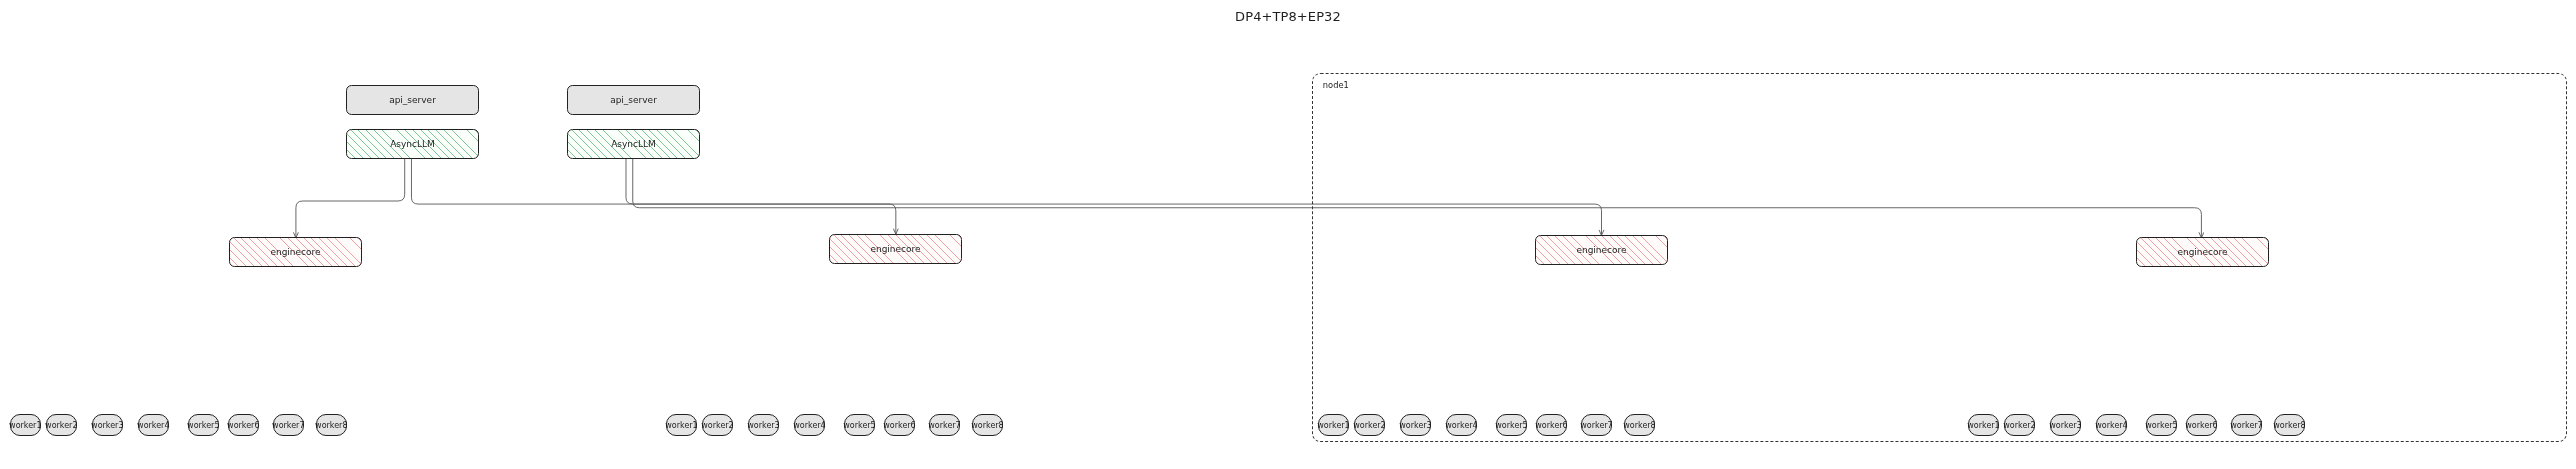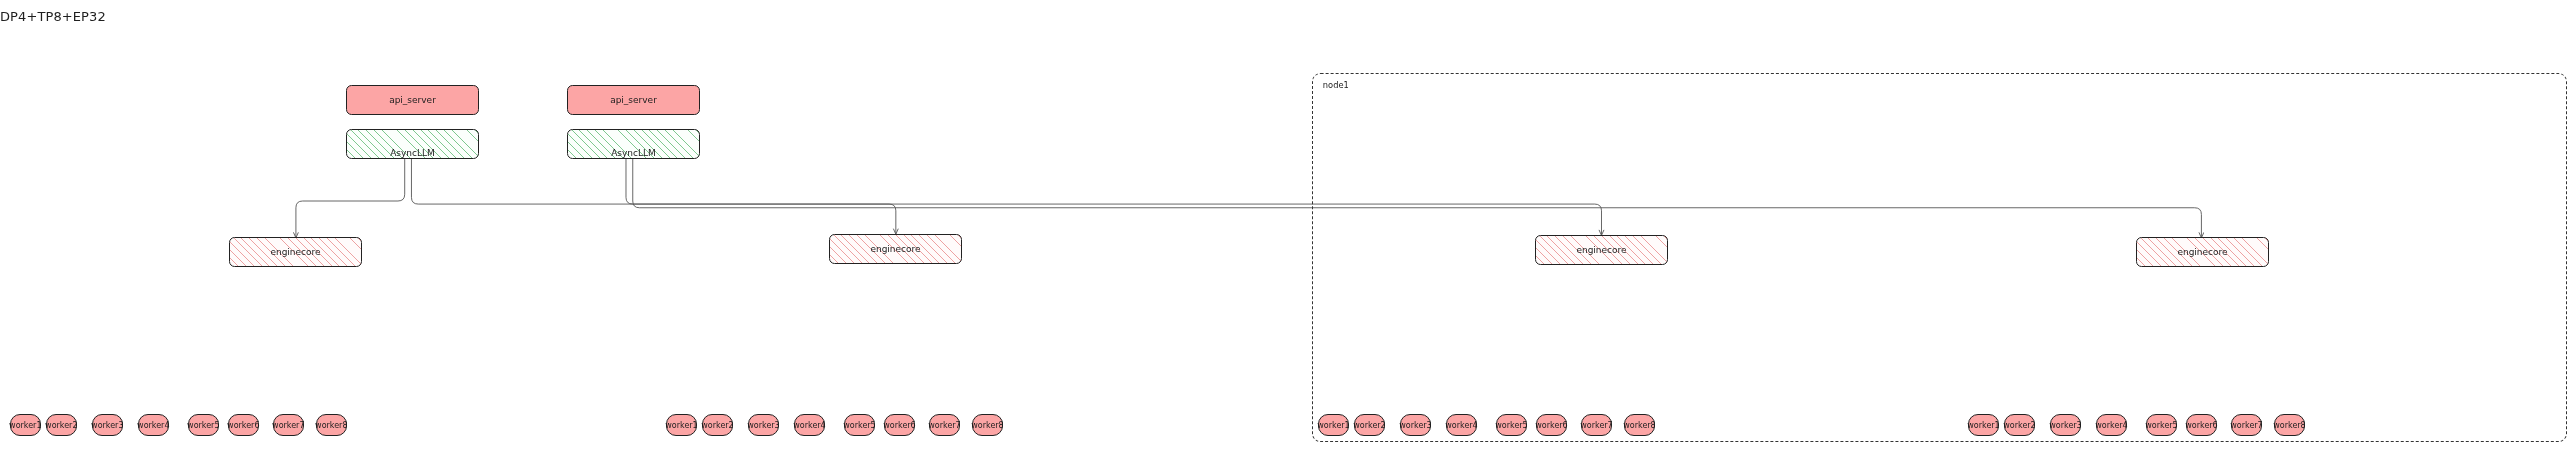--- a/index.html
+++ b/index.html
@@ -4,57 +4,56 @@
 <style>
   html,body{margin:0;padding:0;}
   body{
     width:2576px;height:469px;background:#ffffff;
     font-family:"DejaVu Sans","Liberation Sans",sans-serif;
     overflow:hidden;position:relative;
   }
   #stage{position:absolute;left:0;top:0;width:2576px;height:469px;}
 
   .title{
-    position:absolute;left:0;top:8.6px;width:2576px;text-align:left;
+    position:absolute;left:0;top:8.6px;width:2576px;text-align:center;
     font-size:13px;color:#1f1f1f;letter-spacing:0.1px;
   }
 
   .cluster{
     position:absolute;
     border:1px dashed #333333;
     border-radius:8.6px;
     background:transparent;
   }
   .cluster-label{
     position:absolute;top:6.2px;left:9.8px;
     font-size:8.3px;color:#222222;
   }
 
   .node{
     position:absolute;
     box-sizing:border-box;
     border:1px solid #222222;
     border-radius:5.5px;
-    background:#fca5a5;
+    background:#e5e5e5;
     display:flex;align-items:center;justify-content:center;
     font-size:9px;color:#1d1d1d;
     white-space:nowrap;
   }
   .node.small{font-size:8px;border-radius:10px;border-width:0.9px;}
 
   
   .hatch-green{
     background-color:#fbfffc;
     background-image:repeating-linear-gradient(
       45deg,
       rgba(106,190,125,0.85) 0px,
       rgba(106,190,125,0.85) 0.7px,
       rgba(255,255,255,0) 0.7px,
       rgba(255,255,255,0) 5.5px);
-    align-items:flex-end;
   }
   
   .hatch-pink{
     background-color:#fffbfb;
     background-image:repeating-linear-gradient(
       45deg,
       rgba(233,140,140,0.80) 0px,
       rgba(233,140,140,0.80) 0.7px,
       rgba(255,255,255,0) 0.7px,
       rgba(255,255,255,0) 5.5px);

